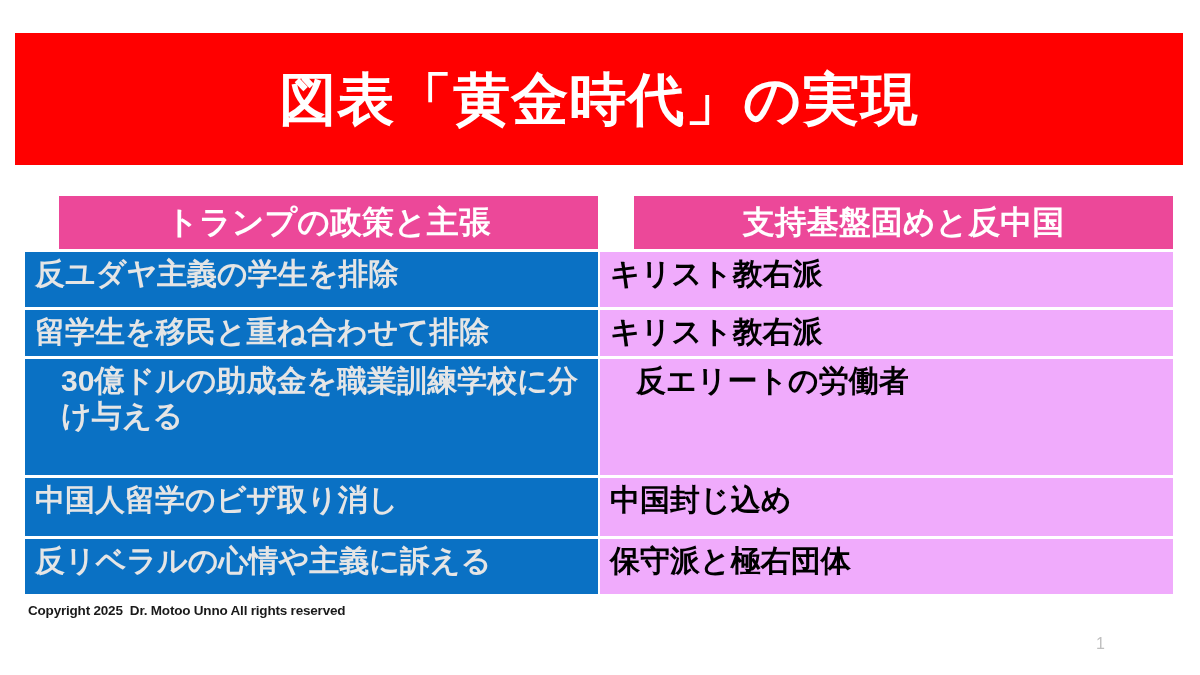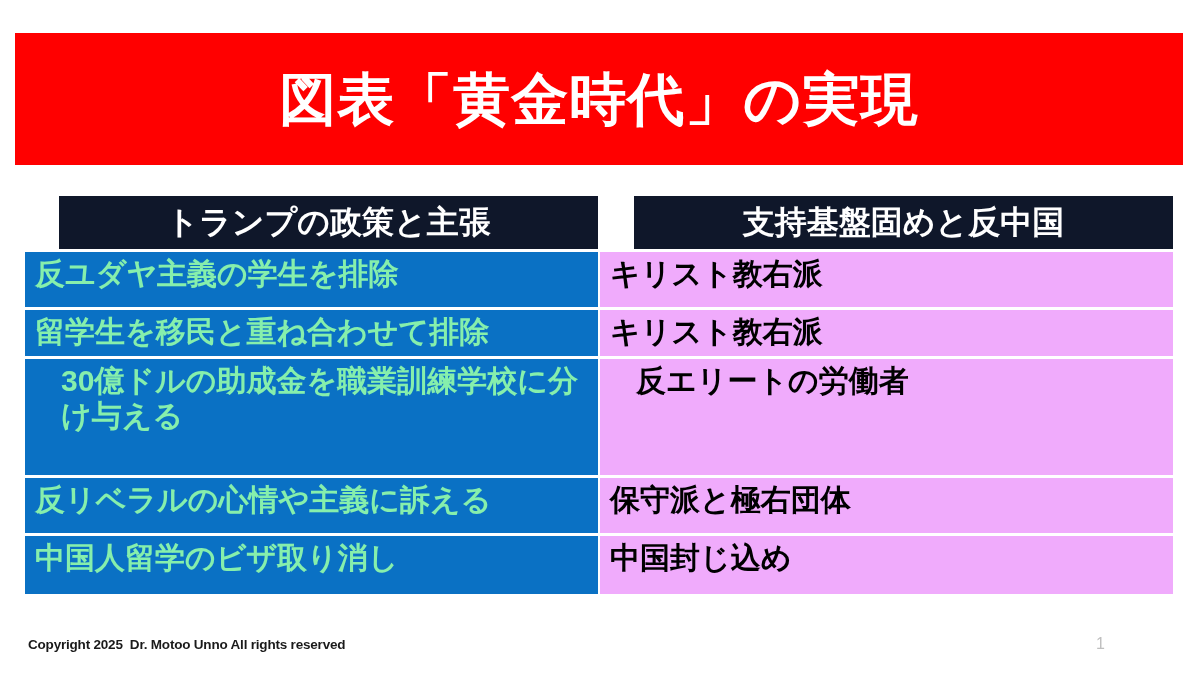--- a/index.html
+++ b/index.html
@@ -64,38 +64,38 @@
   col.c-right { width: 573px; }
 
   .cell {
     box-sizing: border-box;
     height: 100%;
     padding: 3px 8px 3px 10px;
   }
 
   
   .hdr-cell {
-    background: #0f172a;
+    background: #ec4899;
     color: #ffffff;
     font-size: 32px;
     font-weight: bold;
     line-height: 1.1;
     height: 53px;
     display: flex;
     align-items: center;
     justify-content: center;
     box-sizing: border-box;
     border-right: 2px solid #ffffff;
     margin-left: 34px;
   }
   .hdr-cell.last { border-right: none; }
 
   .left-cell {
     background: #0A71C4;
-    color: #86efac;
+    color: #e5e5e5;
     font-size: 30px;
     font-weight: bold;
     line-height: 1.17;
     border-right: 2px solid #ffffff;
     padding: 4px 6px 4px 10px;
   }
   .right-cell {
     background: #f0abfc;
     color: #000000;
     font-size: 30px;
@@ -106,21 +106,21 @@
   .r-h1 { height: 55px; }
   .r-h2 { height: 46px; }
   .r-h3 { height: 116px; padding-left: 36px; }
   .r-h4 { height: 55px; }
   .r-h5 { height: 58px; }
 
   
   .footer-copy {
     position: absolute;
     left: 28px;
-    top: 637px;
+    top: 603px;
     font-size: 13.5px;
     font-weight: bold;
     color: #1a1a1a;
     letter-spacing: -0.2px;
     white-space: pre;
   }
   .page-number {
     position: absolute;
     left: 1096px;
     top: 635px;
@@ -175,33 +175,33 @@
           <td>
             <div class="cell left-cell r-h3">30億ドルの助成金を職業訓練学校に分け与える</div>
           </td>
           <td>
             <div class="cell right-cell r-h3">反エリートの労働者</div>
           </td>
         </tr>
 
         <tr>
           <td>
+            <div class="cell left-cell r-h5">中国人留学のビザ取り消し</div>
+          </td>
+          <td>
+            <div class="cell right-cell r-h5">中国封じ込め</div>
+          </td>
+        </tr>
+
+        <tr>
+          <td>
             <div class="cell left-cell r-h4">反リベラルの心情や主義に訴える</div>
           </td>
           <td>
             <div class="cell right-cell r-h4">保守派と極右団体</div>
-          </td>
-        </tr>
-
-        <tr>
-          <td>
-            <div class="cell left-cell r-h5">中国人留学のビザ取り消し</div>
-          </td>
-          <td>
-            <div class="cell right-cell r-h5">中国封じ込め</div>
           </td>
         </tr>
       </tbody>
     </table>
   </div>
 
   <div class="footer-copy">Copyright 2025  Dr. Motoo Unno All rights reserved</div>
   <div class="page-number">1</div>
 
 </div>

